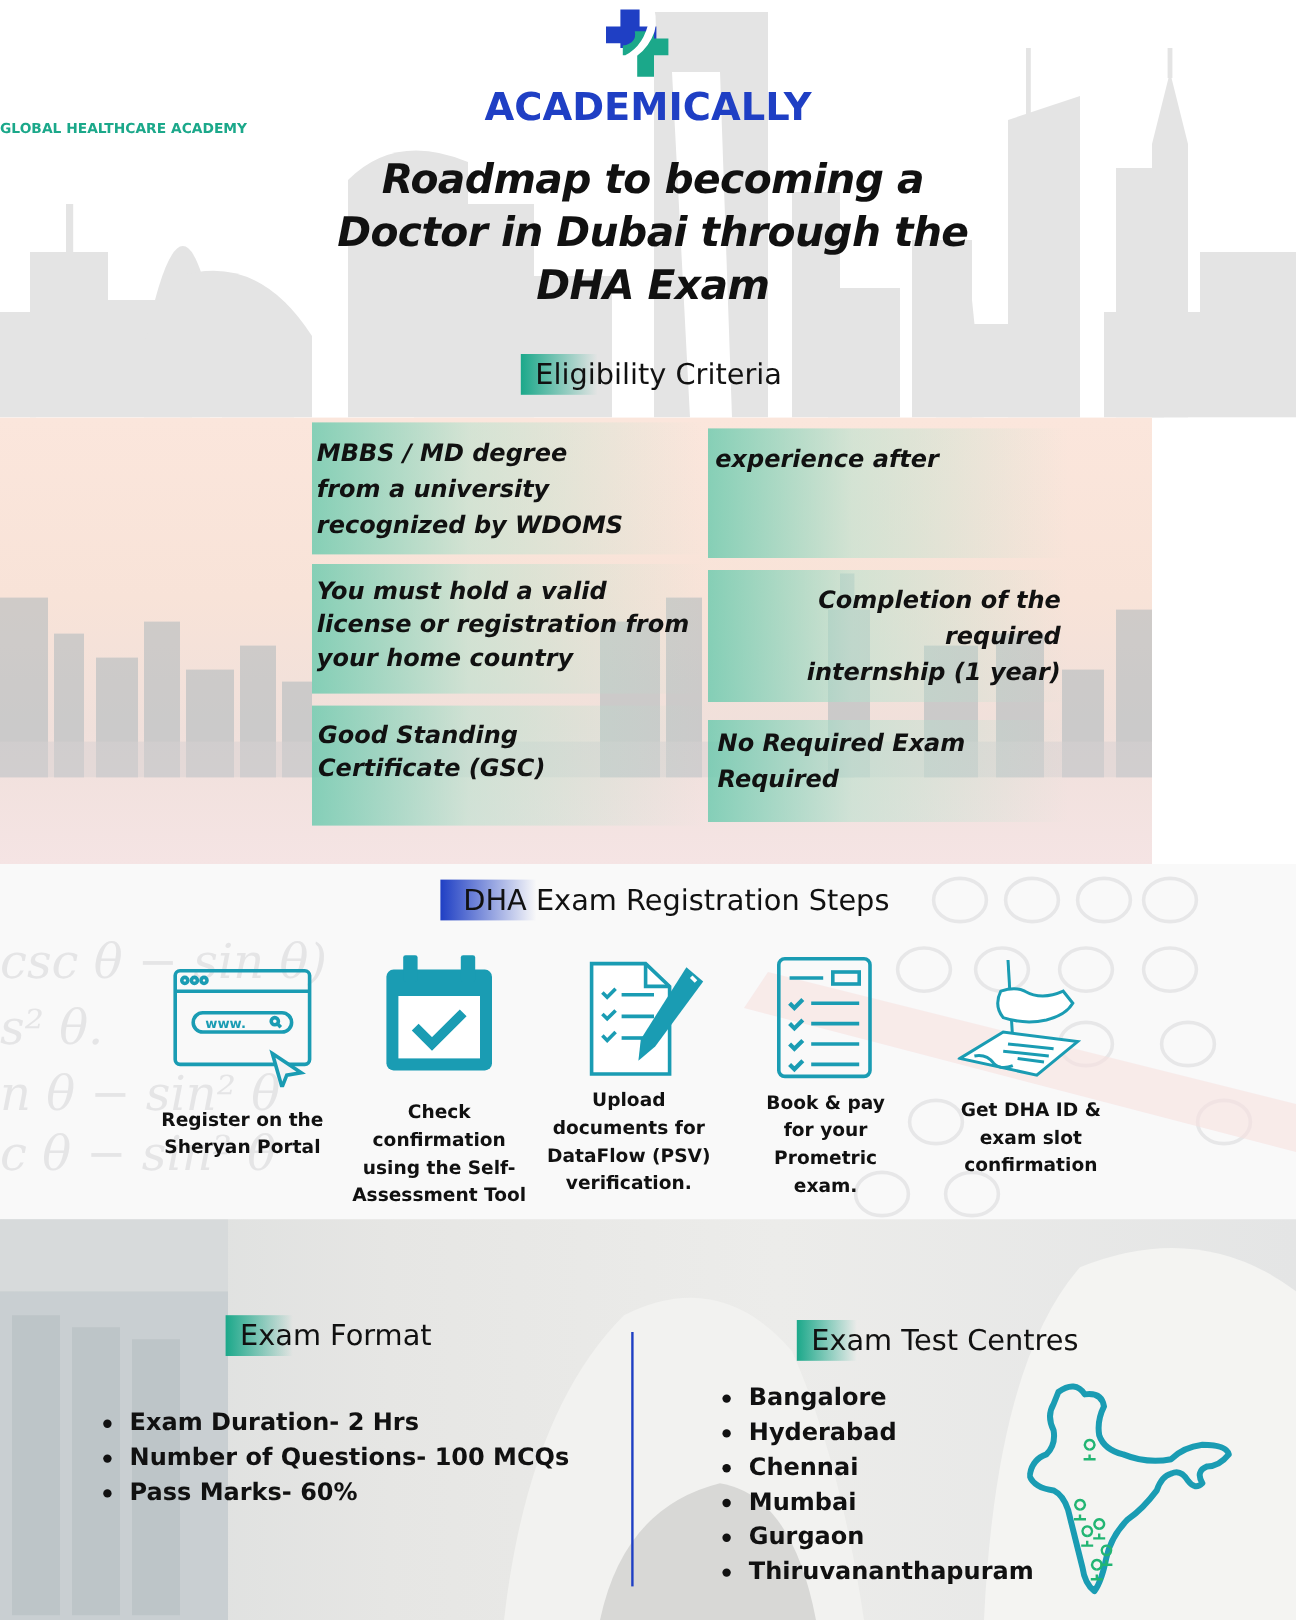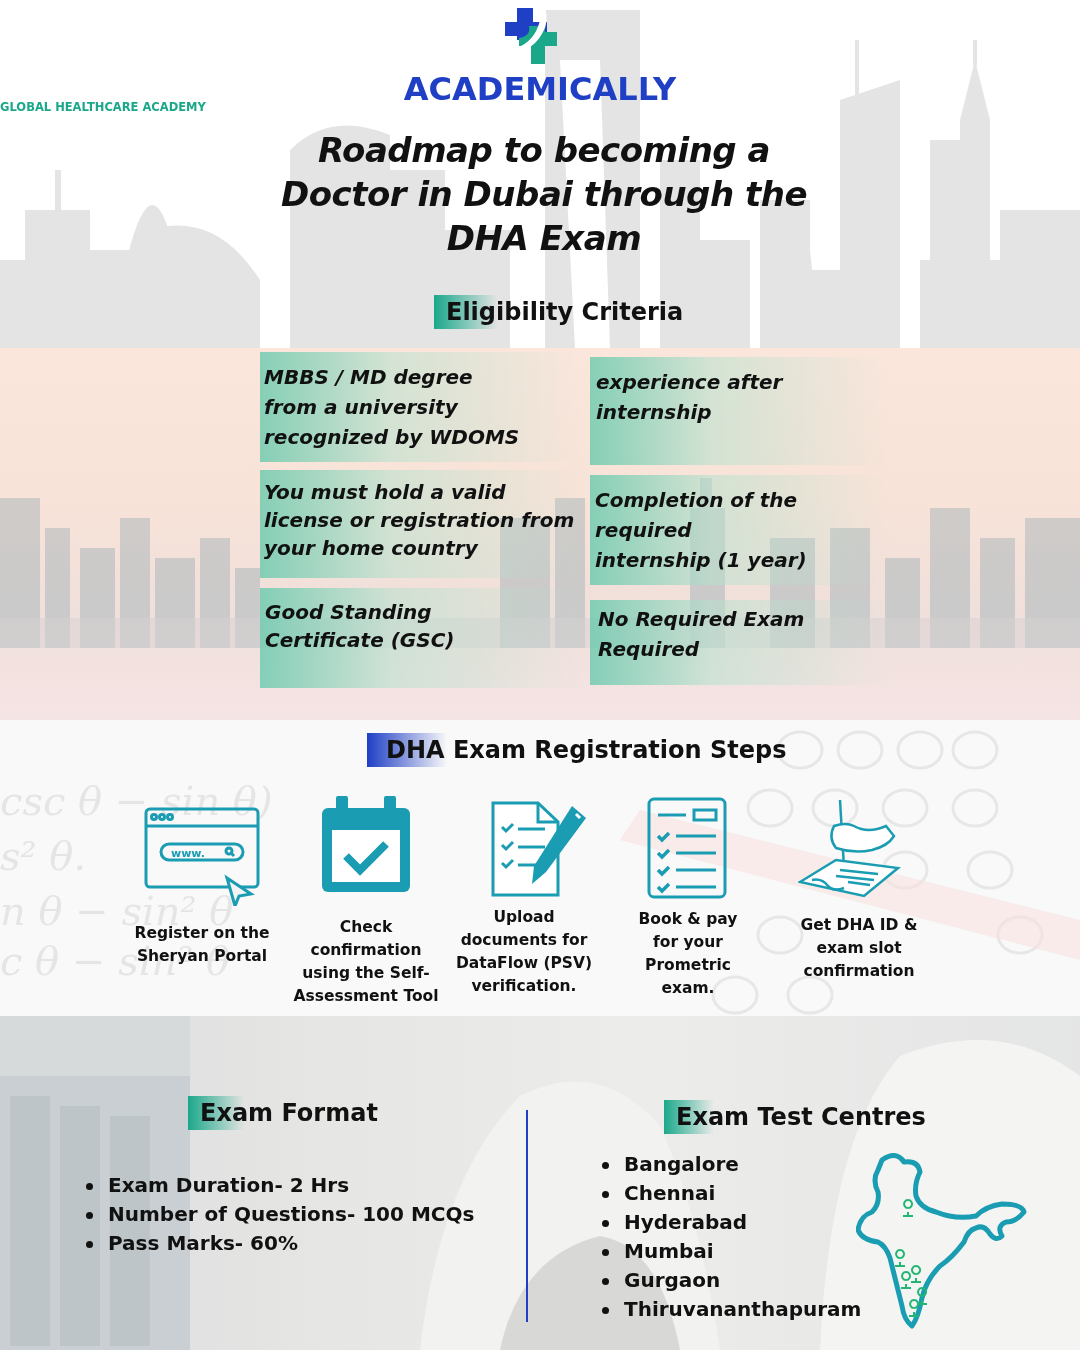--- a/index.html
+++ b/index.html
@@ -6,28 +6,28 @@
   body { width: 1080px; height: 1350px; overflow: hidden; font-family: "DejaVu Sans", sans-serif; background: #fff; position: relative; }
 
   
   .hero { position: absolute; left: 0; top: 0; width: 1080px; height: 348px; background: #ffffff; overflow: hidden; }
   .skyline { position: absolute; left: 0; top: 0; width: 1080px; height: 348px; }
   .logo-mark { position: absolute; left: 503px; top: 2px; width: 56px; height: 64px; }
   .brand { position: absolute; left: 0; width: 1080px; top: 70px; text-align: center; color: #1f3fc4; font-weight: bold; font-size: 32px; letter-spacing: 0px; font-family: "DejaVu Sans", sans-serif; }
   .brand-sub { position: absolute; left: 0; width: 972px; top: 100px; text-align: left; color: #1ba88a; font-weight: bold; font-size: 11.5px; }
   .title { position: absolute; left: 0; width: 1088px; top: 128px; text-align: center; font-style: italic; font-weight: bold; font-size: 34px; line-height: 44px; color: #111; font-family: "DejaVu Sans", sans-serif; letter-spacing: -0.5px; }
 
-  .sec-title { position: absolute; font-weight: bold; font-size: 24px; color: #111; display: flex; align-items: center; height: 34px; justify-content: flex-end; }
+  .sec-title { position: absolute; font-weight: normal; font-size: 24px; color: #111; display: flex; align-items: center; height: 34px; justify-content: flex-end; }
   .sec-title .bar { position: absolute; left: 0; top: 0; height: 34px; width: 64px; }
   .sec-title span.txt { position: relative; padding-left: 12px; }
   .bar-green { background: linear-gradient(90deg, #1ba88a 0%, rgba(27,168,138,0.0) 100%); }
   .bar-blue { background: linear-gradient(90deg, #1f3fc4 0%, rgba(31,63,196,0.0) 100%); }
 
   
-  .elig { position: absolute; left: 0; top: 348px; width: 1080px; height: 372px; overflow: hidden;
+  .elig { position: absolute; left: 0; top: 348px; width: 960px; height: 372px; overflow: hidden;
           background: linear-gradient(180deg, #fbe6dc 0%, #f8e3d8 40%, #f0e0db 70%, #f5e4e4 100%); }
   .elig .city { position: absolute; left: 0; top: 130px; width: 1080px; height: 170px; opacity: 0.45; }
   .card { position: absolute; padding: 10px 6px 0 4px; font-style: italic; font-weight: bold; font-size: 20px; line-height: 30px; color: #111;
           background: linear-gradient(90deg, rgba(95,200,170,0.75) 0%, rgba(180,225,205,0.55) 40%, rgba(255,255,255,0.0) 100%); }
 
   
   .steps { position: absolute; left: 0; top: 720px; width: 1080px; height: 296px; background: #f4f4f5; overflow: hidden; }
   .steps .deco { position: absolute; left: 0; top: 0; width: 1080px; height: 296px; }
   .step { position: absolute; text-align: center; font-weight: bold; font-size: 15.5px; line-height: 23px; color: #111; }
   .step-icon { position: absolute; }
@@ -119,28 +119,27 @@
     <rect x="0" y="140" width="1080" height="30" fill="#b8c0c6" opacity="0.5"></rect>
   </svg>
 
   <div class="card" style="left:260px; top:4px; width:326px; height:110px;">
     <div>MBBS / MD  degree</div>
     <div>from a university</div>
     <div>recognized by WDOMS</div>
   </div>
   <div class="card" style="left:590px; top:9px; width:300px; height:108px; padding-left:6px;">
     <div>experience after</div>
-    <div>internship</div>
   </div>
   <div class="card" style="left:260px; top:122px; width:326px; height:108px; line-height:28px; padding-top:8px;">
     <div>You must hold a valid</div>
     <div>license or registration from</div>
     <div>your home country</div>
   </div>
-  <div class="card" style="left:590px; top:127px; width:300px; height:110px; padding-left:5px;">
+  <div class="card" style="left:590px; top:127px; width:300px; height:110px; padding-left:5px;text-align:right;">
     <div>Completion of the</div>
     <div>required</div>
     <div>internship (1 year)</div>
   </div>
   <div class="card" style="left:260px; top:240px; width:326px; height:100px; line-height:28px; padding-left:5px;">
     <div>Good Standing</div>
     <div>Certificate (GSC)</div>
   </div>
   <div class="card" style="left:590px; top:252px; width:300px; height:85px; padding-left:8px; padding-top:4px;">
     <div>No Required Exam</div>
@@ -292,22 +291,22 @@
     <li>Number of Questions- 100 MCQs</li>
     <li>Pass Marks- 60%</li>
   </ul>
 
   <div class="sec-title" style="left:664px; top:84px;">
     <div class="bar bar-green" style="width:50px;"></div>
     <span class="txt">Exam Test Centres</span>
   </div>
   <ul class="bullets" style="left:600px; top:134px; line-height:29px;">
     <li>Bangalore</li>
+    <li>Hyderabad</li>
     <li>Chennai</li>
-    <li>Hyderabad</li>
     <li>Mumbai</li>
     <li>Gurgaon</li>
     <li>Thiruvananthapuram</li>
   </ul>
 
   <svg style="position:absolute; left:856px; top:134px;" width="176" height="180" viewBox="0 0 176 180">
     <path d="M26 10 Q40 0 48 12 Q62 10 64 22 Q58 34 60 46 Q64 58 80 62 Q100 70 120 66 Q130 56 146 54 Q166 54 168 62 Q160 72 150 72 Q140 76 146 86 Q140 92 134 84 Q128 74 120 78 Q112 80 108 92 Q96 108 84 116 Q70 130 66 148 Q62 168 56 176 Q48 170 46 156 Q40 132 34 108 Q30 96 22 92 Q6 90 2 80 Q4 66 16 62 Q24 54 22 42 Q16 30 22 20Z" fill="none" stroke="#1a9cb3" stroke-width="5" stroke-linejoin="round"></path>
     <g fill="none" stroke="#22b573" stroke-width="2">
       <path d="M52 58 a4 4 0 1 1 0.1 0 M52 62 l0 4 M47 66 l10 0"></path>
       <path d="M44 108 a4 4 0 1 1 0.1 0 M44 112 l0 4 M39 116 l10 0"></path>

